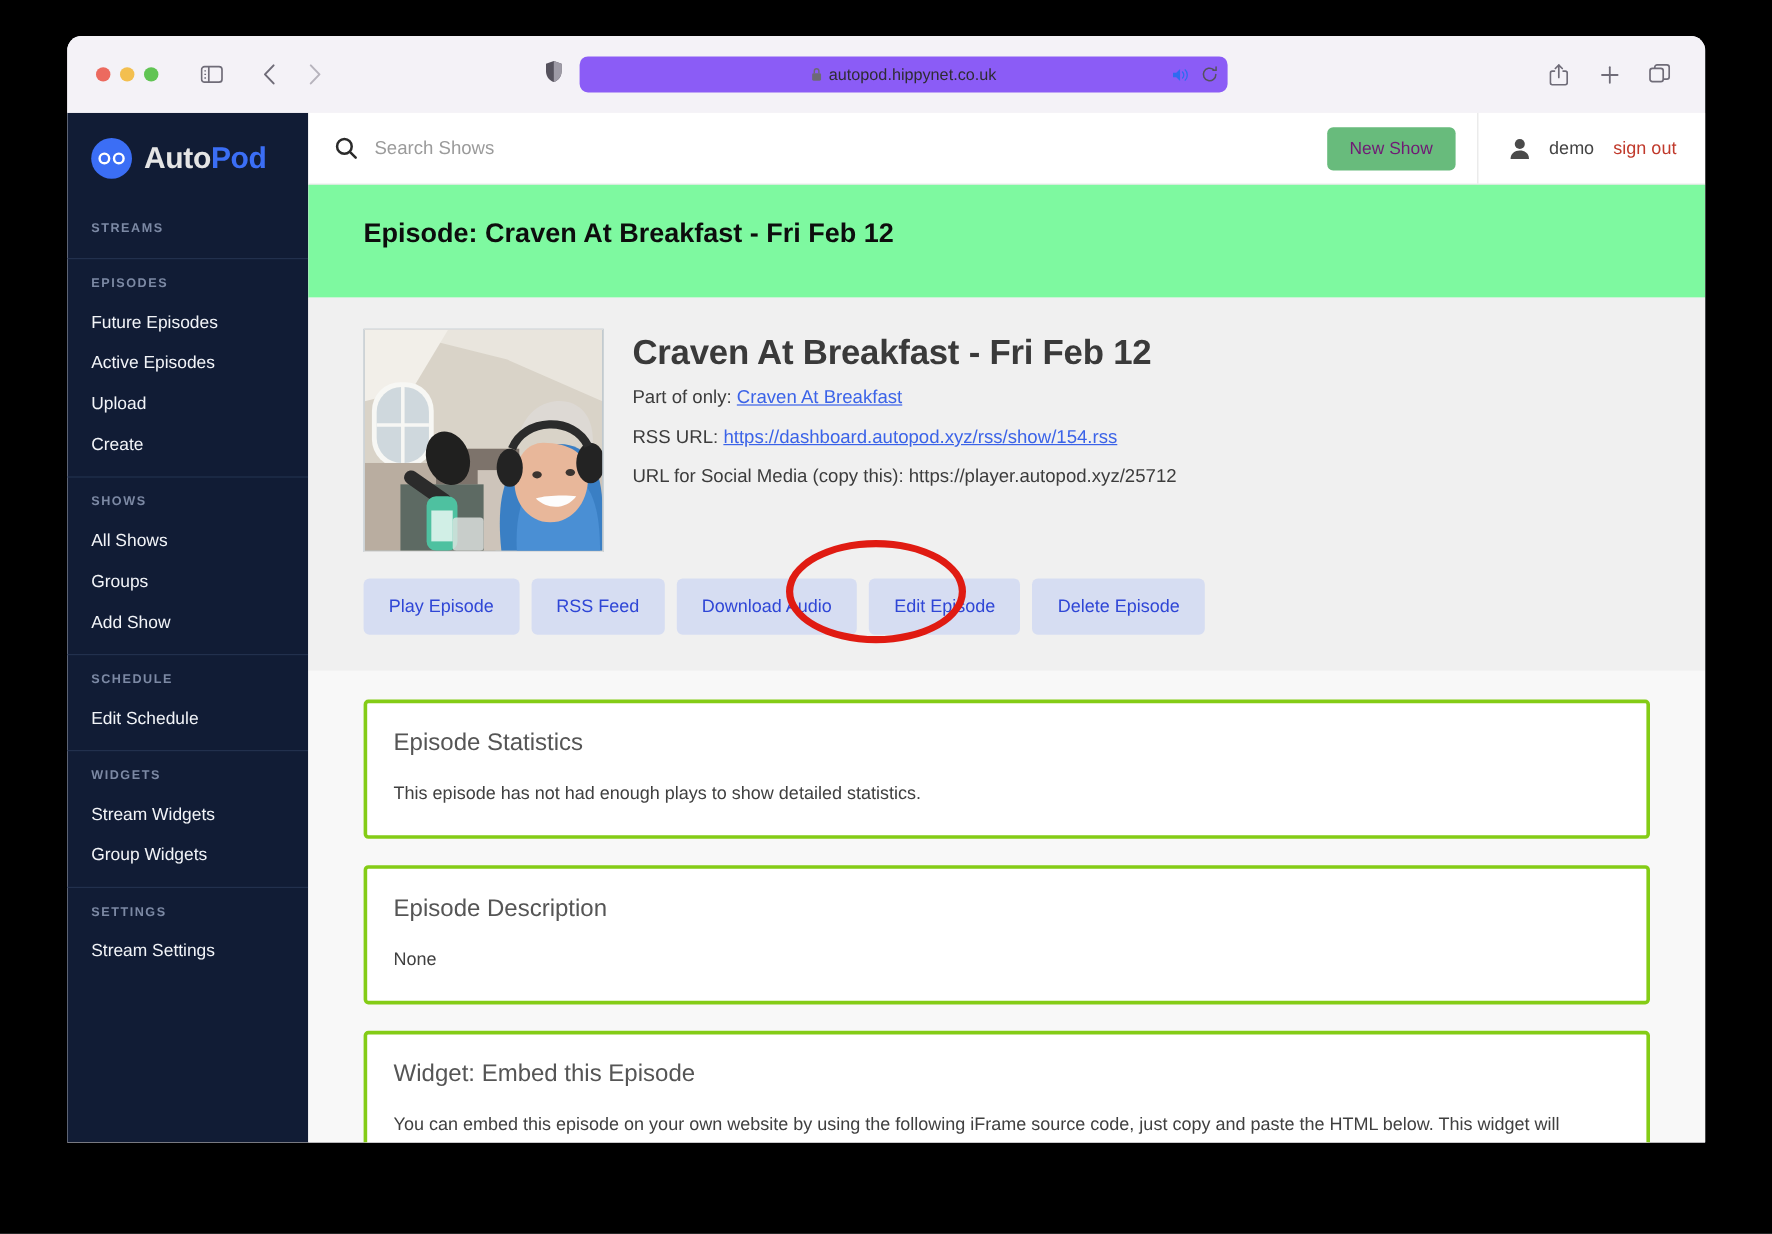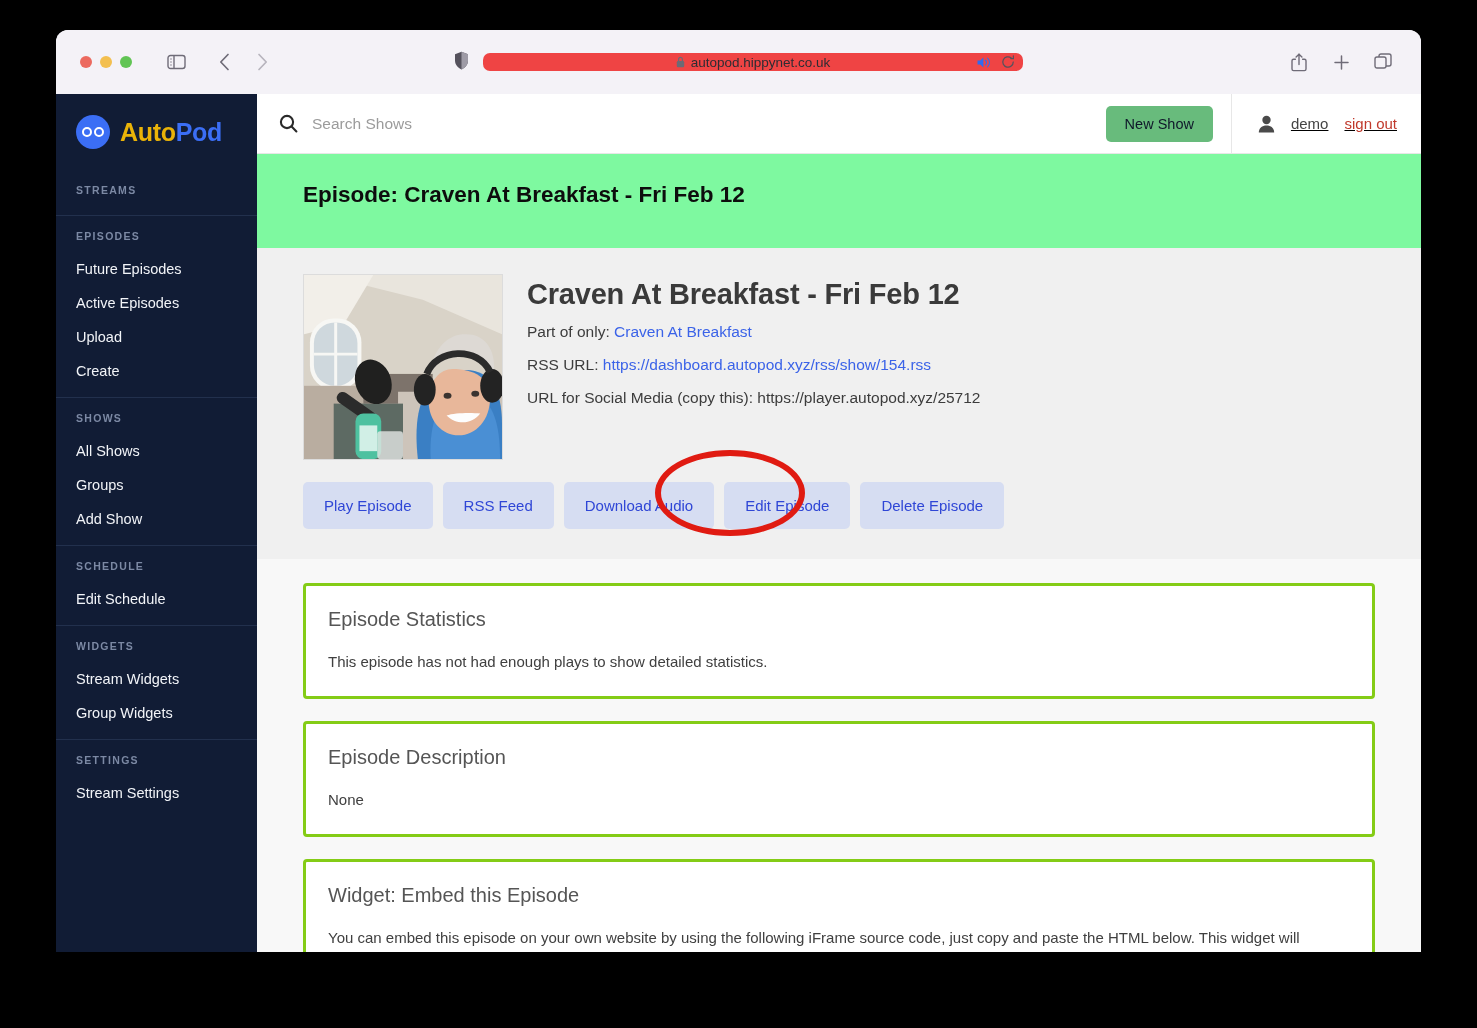--- a/index.html
+++ b/index.html
@@ -46,22 +46,22 @@
   .nav-arrows .arrow-fwd { color: #b7b4bd; }
 
   .addressbar-wrap {
     position: absolute;
     left: 0; right: 0;
     display: flex; align-items: center; justify-content: center;
     pointer-events: none;
   }
   .shield { margin-right: 14px; color: #55525d; pointer-events: auto; }
   .addressbar {
-    width: 540px; height: 18px;
-    background: #ef4444;
+    width: 540px; height: 30px;
+    background: #8b5cf6;
     border-radius: 7px;
     display: flex; align-items: center; justify-content: center;
     position: relative;
     pointer-events: auto;
   }
   .addr-inner { display: flex; align-items: center; gap: 6px; }
   .lock { color: #6d6a75; display: flex; }
   .addr-text { font-size: 13.5px; color: #2e2c33; }
   .addr-right { position: absolute; right: 8px; display: flex; align-items: center; gap: 9px; }
   .speaker { color: #2f6bf0; display: flex; }
@@ -93,21 +93,21 @@
     padding: 21px 0 21px 20px;
   }
   .logo-mark {
     width: 34px; height: 34px; border-radius: 50%;
     background: #3b6ef5;
     display: flex; align-items: center; justify-content: center;
     gap: 2px;
   }
   .eye { width: 10px; height: 10px; border-radius: 50%; border: 2px solid #fff; }
   .logo-text { font-size: 25px; font-weight: 700; letter-spacing: -.3px; }
-  .logo-text .auto { color: #eab308; }
+  .logo-text .auto { color: #e5e5e5; }
   .logo-text .pod { color: #3b6ef5; }
 
   .nav-section-label {
     font-size: 10.5px;
     font-weight: 700;
     letter-spacing: 1.3px;
     color: #7c89a4;
     padding: 14px 0 10px 20px;
   }
   .nav-item {
@@ -160,35 +160,34 @@
     border: none; outline: none;
     font-size: 15.5px;
     font-family: "Liberation Sans", sans-serif;
     color: #333;
     width: 420px;
     background: transparent;
   }
   .search-input::placeholder { color: #9b9b9b; }
   .new-show-btn {
     background: #68bb7c;
-    color: #0f172a;
+    color: #701a75;
     font-size: 14.5px;
     border: none;
     border-radius: 5px;
     padding: 10px 19px;
     cursor: pointer;
     font-family: "Liberation Sans", sans-serif;
     margin-right: 18px;
   }
   .user-area {
     display: flex; align-items: center; gap: 16px;
     height: 100%;
     padding: 0 24px 0 26px;
     border-left: 1px solid #e7e7e7;
-    text-decoration: underline;
   }
   .user-name { font-size: 15px; color: #444; }
   .person-icon { color: #4a4a4a; display: flex; }
   .signout { font-size: 15px; color: #c0392b; cursor: pointer; }
 
   
   .banner {
     flex: none;
     background: #7ef9a0;
     padding: 28px 0 40px 46px;
@@ -223,21 +222,21 @@
     color: #3a3a3a;
     margin-bottom: 12px;
     letter-spacing: -.2px;
   }
   .ep-line {
     font-size: 15.5px;
     color: #3c3c3c;
     margin-bottom: 15px;
   }
   .ep-line.spaced { margin-top: 21px; }
-  .ep-link { color: #3b63e8; cursor: pointer; }
+  .ep-link { color: #3b63e8; text-decoration: underline; cursor: pointer; }
 
   
   .btn-row {
     display: flex; gap: 10px;
     margin-top: 22px;
     position: relative;
   }
   .pill {
     background: #d6ddf2;
     color: #2f46d6;

